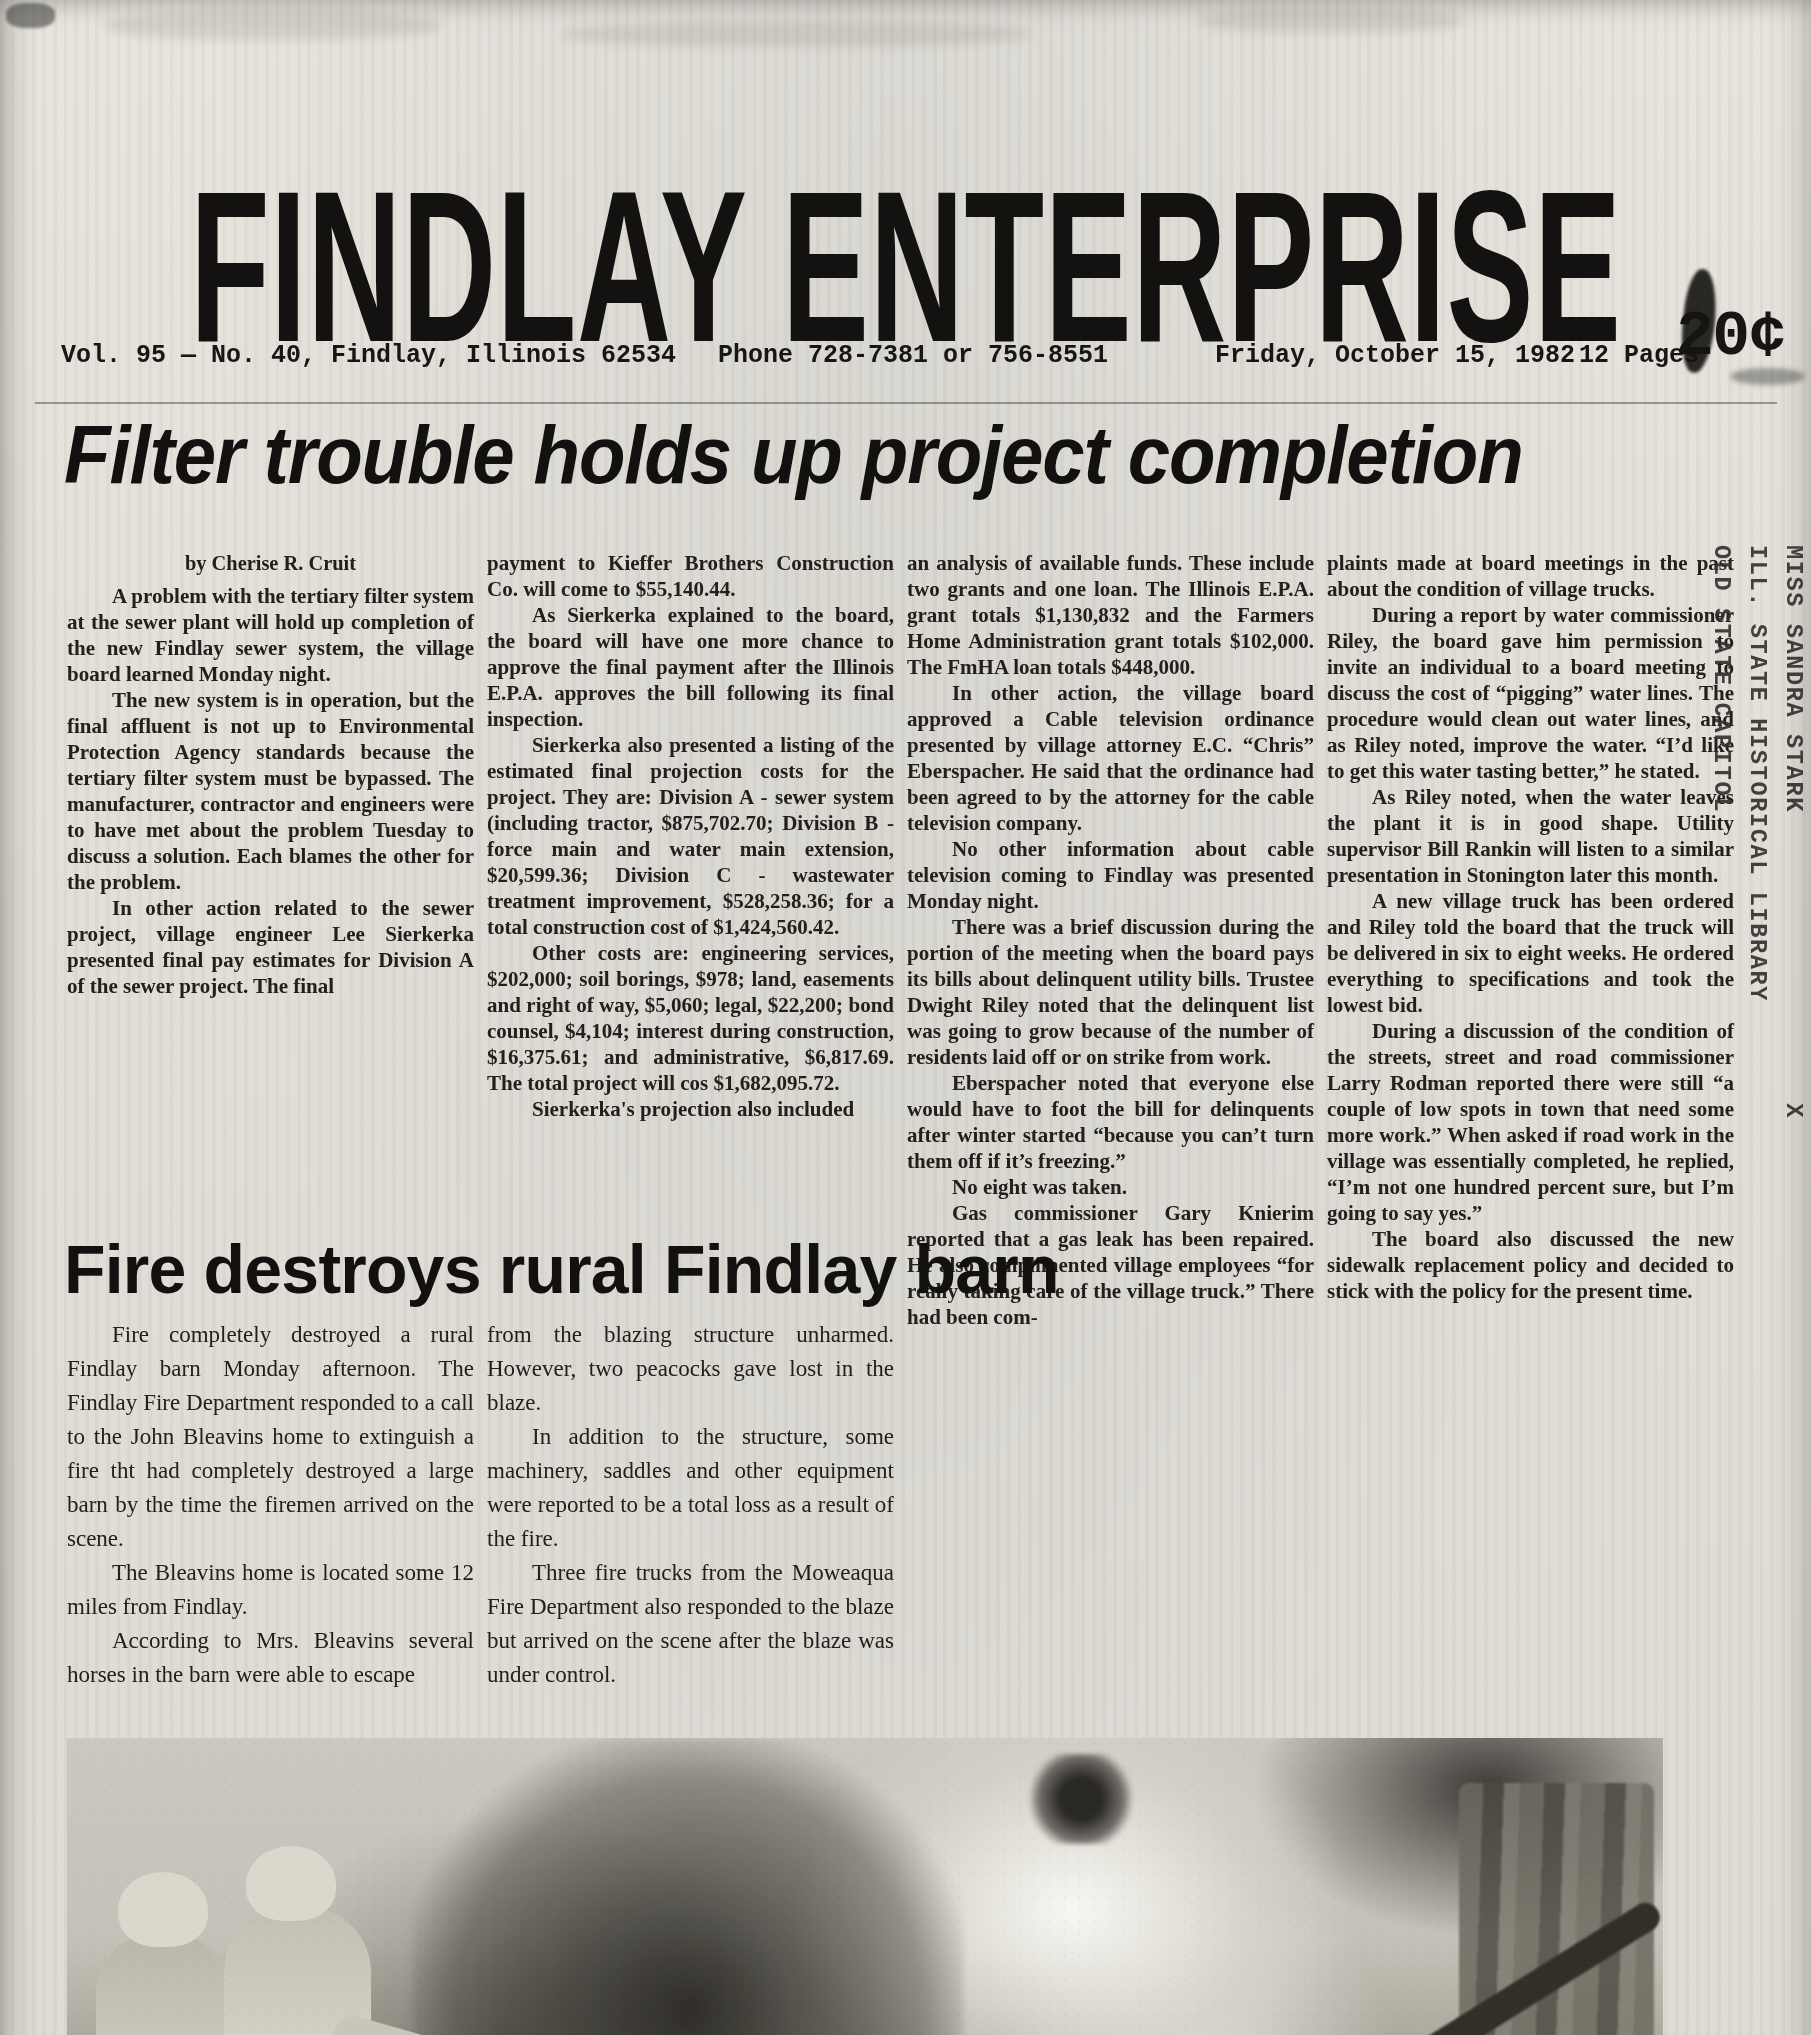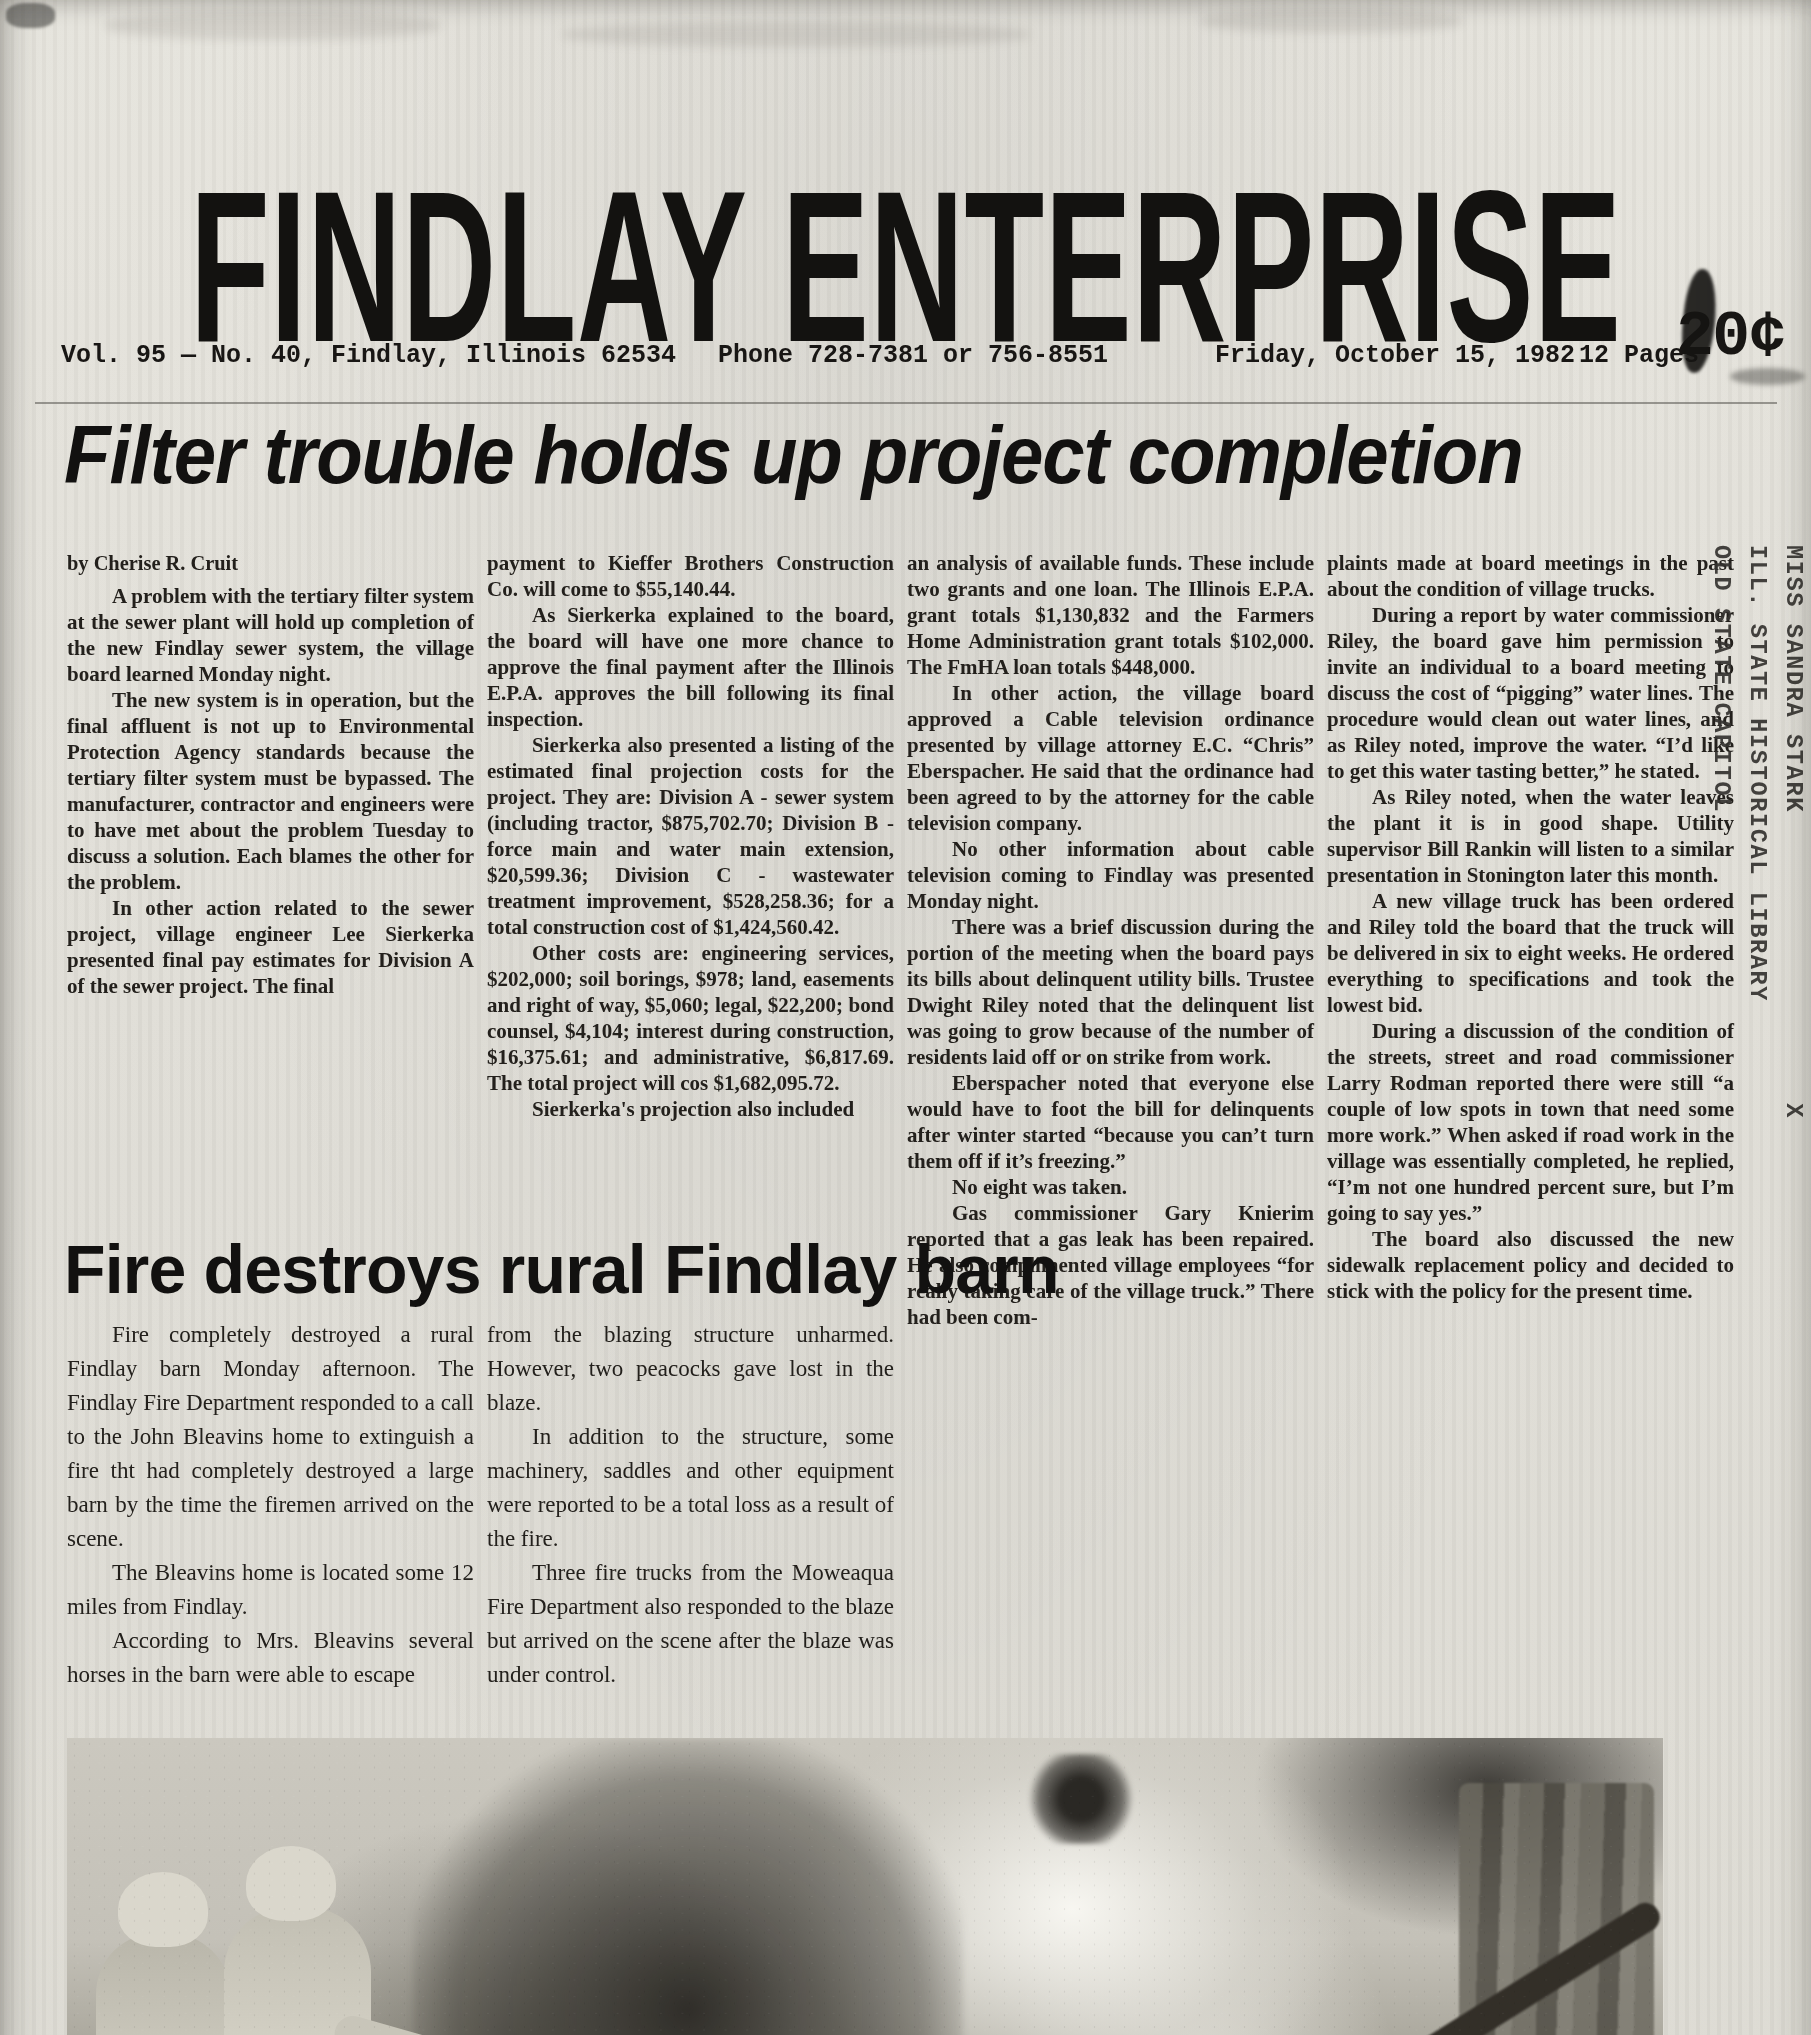--- a/index.html
+++ b/index.html
@@ -33,21 +33,21 @@
   .price{left:1676px;top:302px;font-size:63px;letter-spacing:-1.6px;}
   .rule{position:absolute;left:35px;top:402px;width:1742px;height:2px;background:#55534e;opacity:.55;}
 
   .h1{position:absolute;left:64px;top:409px;margin:0;white-space:nowrap;
     font-family:"Liberation Sans",sans-serif;font-style:italic;font-weight:700;font-size:81px;letter-spacing:-1.2px;
     transform:scaleX(0.94);transform-origin:left top;color:#121110;}
 
   .col{position:absolute;top:550px;width:407px;text-align:justify;font-size:21px;line-height:26px;font-weight:700;color:#23201c;}
   .col p{margin:0;text-indent:45px;}
   .col p.cont{text-indent:0;}
-  .byline{font-weight:700;font-size:20.4px;text-indent:0 !important;margin-bottom:6.5px !important;}
+  .byline{text-align:center;font-weight:700;font-size:20.4px;text-indent:0 !important;margin-bottom:6.5px !important;}
   .c1{left:67px;}.c2{left:487px;}.c3{left:907px;}.c4{left:1327px;}
 
   .h2{position:absolute;left:64px;top:1230px;margin:0;white-space:nowrap;
     font-family:"Liberation Sans",sans-serif;font-weight:700;font-size:68px;letter-spacing:-0.8px;color:#121110;}
   .fcol{position:absolute;top:1318px;width:407px;text-align:justify;font-size:23px;line-height:34px;font-weight:400;color:#23201c;}
   .fcol p{margin:0;text-indent:45px;}
   .fcol p.cont{text-indent:0;}
   .f1{left:67px;}.f2{left:487px;}
 
   

